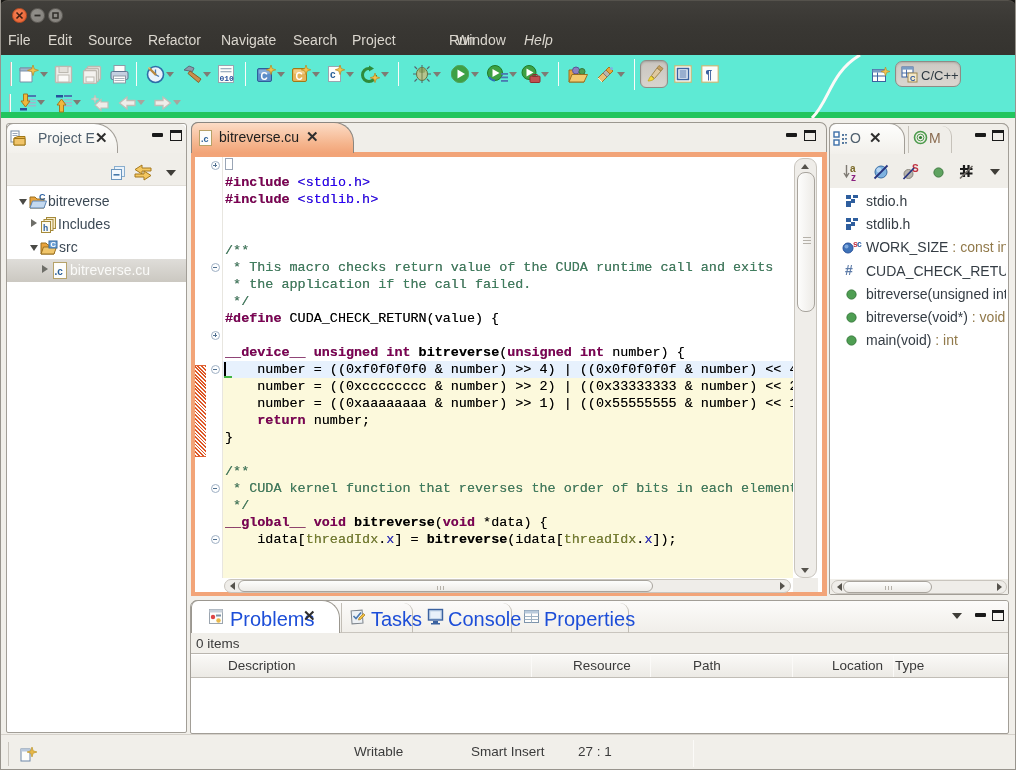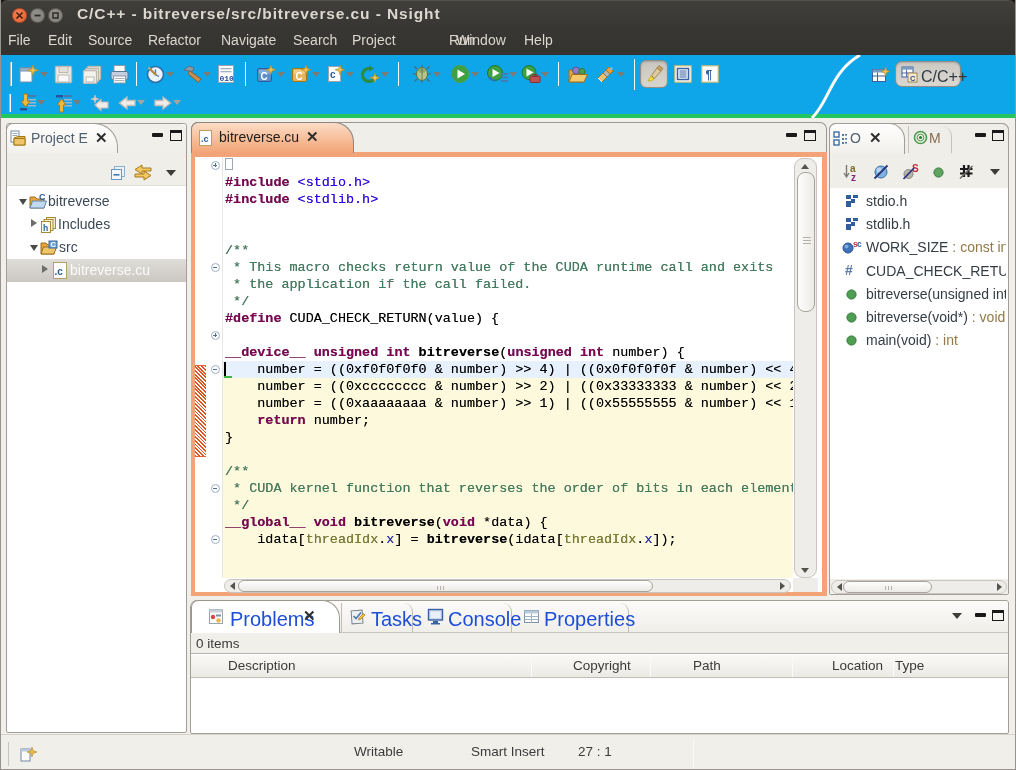--- a/index.html
+++ b/index.html
@@ -9,21 +9,21 @@
 svg { display:block; }
 
 
 #corners { left:0; top:0; width:1016px; height:14px; background:#1A1916; }
 #hdr { left:0; top:0; width:1016px; height:55px; background:linear-gradient(#413F3B,#393733 45%,#35332F); border-radius:8px 8px 0 0; border-top:1px solid #55524C; }
 #hdr .btn { position:absolute; width:15px; height:15px; border-radius:50%; top:7px; }
 #title { left:77px; top:4px; font-size:15.5px; font-weight:bold; color:#DCD8D0; letter-spacing:0.9px; }
 .menu { top:31px; font-size:14px; color:#DBD7CF; }
 
 
-#tbar { left:0; top:55px; width:1016px; height:63px; background:#0ea5e9; border-bottom:4px solid #22c55e; }
+#tbar { left:0; top:55px; width:1016px; height:63px; background:#5eead4; border-bottom:6px solid #22c55e; }
 .tsep { position:absolute; width:1px; background:#CFCBC3; border-right:1px solid #FBFAF8; }
 .dd { position:absolute; width:0; height:0; border-left:4.5px solid transparent; border-right:4.5px solid transparent; border-top:5.5px solid #7E7B74; }
 .ddg { border-top-color:#A8A49C; }
 
 
 .view { background:#FFF; border:1px solid #A29E97; border-radius:3px 3px 2px 2px; }
 .vtab-txt { font-size:14px; color:#51616F; }
 .minmax-min { position:absolute; width:11px; height:4px; background:#1A1A1A; border-radius:1px; }
 .minmax-max { position:absolute; width:12px; height:11px; border:1.5px solid #1A1A1A; border-top:3.5px solid #1A1A1A; background:transparent; }
 .xclose { position:absolute; font-size:15px; font-weight:bold; color:#2E2E2E; font-family:"Liberation Sans",sans-serif; }
@@ -109,31 +109,30 @@
   <div class="btn" style="left:30px; background:radial-gradient(circle at 40% 35%,#92908B,#827F7A); border:1px solid #615E59;">
     <svg width="13" height="13" viewBox="0 0 13 13">
         <path d="M3.5 6.5 L9.5 6.5" stroke="#2F2D29" stroke-width="1.8"></path>
       </svg>
   </div>
   <div class="btn" style="left:48px; background:radial-gradient(circle at 40% 35%,#92908B,#827F7A); border:1px solid #615E59;">
     <svg width="13" height="13" viewBox="0 0 13 13">
         <rect x="4" y="4" width="5" height="5" fill="none" stroke="#2F2D29" stroke-width="1.5"></rect>
       </svg>
   </div>
-  <div id="title" class="abs">C/C++ - bitreverse/src/bitreverse.cu - Nsight</div>
   <div class="menu abs" style="left:8px;">File</div>
   <div class="menu abs" style="left:48px;">Edit</div>
   <div class="menu abs" style="left:88px;">Source</div>
   <div class="menu abs" style="left:148px;">Refactor</div>
   <div class="menu abs" style="left:221px;">Navigate</div>
   <div class="menu abs" style="left:293px;">Search</div>
   <div class="menu abs" style="left:352px;">Project</div>
   <div class="menu abs" style="left:417px;margin-left:32px;">Run</div>
   <div class="menu abs" style="left:456px;">Window</div>
-  <div class="menu abs" style="left:524px;">Help</div>
+  <div class="menu abs" style="left:524px;font-style:italic;">Help</div>
 </div>
 
 <div id="tbar" class="abs">
   <div class="abs" style="left:10px; top:7px; width:2px; height:24px; border-left:1px solid #BEBAB2; border-right:1px solid #FBFAF8;"></div>
 <div class="abs" style="left:9px; top:39px; width:2px; height:18px; border-left:1px solid #BEBAB2; border-right:1px solid #FBFAF8;"></div>
 <div class="tsep" style="left:136px; top:7px; height:24px;"></div>
 <div class="tsep" style="left:245px; top:7px; height:24px;"></div>
 <div class="tsep" style="left:398px; top:7px; height:24px;"></div>
 <div class="tsep" style="left:558px; top:7px; height:24px;"></div>
 <div class="tsep" style="left:634px; top:4px; height:31px;"></div>
@@ -276,21 +275,21 @@
 <path d="M14.5 1 L15.6 4.4 L19 5.5 L15.6 6.6 L14.5 10 L13.4 6.6 L10 5.5 L13.4 4.4 Z" fill="#F2C14E" stroke="#B8891F" stroke-width="0.6"></path>
 </svg>
 <div class="abs" style="left:895px; top:6px; width:66px; height:26px; background:linear-gradient(#CDC9C3,#DAD6D0); border:1px solid #8F8B85; border-radius:7px; box-shadow:inset 0 1px 2px rgba(0,0,0,0.15);">
 <svg style="position:absolute; left:5px; top:4px;" width="17" height="17" viewBox="0 0 17 17">
 <rect x="1" y="1" width="11" height="10" fill="#FDFDFB" stroke="#3B62A0"></rect>
 <rect x="1" y="1" width="11" height="2.6" fill="#7A9CC4"></rect>
 <path d="M5.5 3.6 L5.5 11 M1 7 L12 7" stroke="#3B62A0" stroke-width="0.9"></path>
 <rect x="7" y="7" width="9" height="9" fill="#F4E9C8" stroke="#A08850"></rect>
 <text x="9" y="14.5" font-size="7.5" font-weight="bold" fill="#27519B" font-family="Liberation Sans">C</text>
 </svg>
-<div style="position:absolute; left:25px; top:5.5px; font-size:16px; color:#2F3A42;">C/C++</div>
+<div style="position:absolute; left:25px; top:5.5px; font-size:13px; color:#2F3A42;">C/C++</div>
 </div>
 <svg class="abs" style="left:19px; top:38px;" width="18" height="20" viewBox="0 0 18 20">
 <rect x="9" y="2" width="8" height="2" fill="#4A78B0"></rect>
       <rect x="9" y="6" width="8" height="1.5" fill="#9FB6CC"></rect>
 <rect x="9" y="9" width="8" height="1.5" fill="#9FB6CC"></rect>
       <rect x="9" y="12" width="8" height="1.5" fill="#9FB6CC"></rect>
 <rect x="1" y="15" width="7" height="2.5" fill="#27519B"></rect>
 <path d="M4.5 1 L8.5 1 L8.5 8 L11 8 L6.5 14 L2 8 L4.5 8 Z" fill="#F0B83C" stroke="#A5791E" stroke-width="1"></path>
 </svg>
 <div class="dd " style="left:37px; top:45px;"></div>
@@ -321,21 +320,21 @@
 <div class="abs" style="left:7px; top:124px; width:179px; height:29px; background:#F1EFEA; border-radius:6px 6px 0 0;"></div>
 <div id="pex-tab" class="abs"></div>
 <div id="pex-head" class="abs"></div>
 <svg class="abs" style="left:10px; top:130px;" width="17" height="17" viewBox="0 0 17 17">
   <rect x="1" y="1" width="8" height="11" fill="#FFF" stroke="#7A8DA5"></rect>
   <rect x="2.5" y="3" width="5" height="1" fill="#9AA8BA"></rect>
     <rect x="2.5" y="5" width="5" height="1" fill="#9AA8BA"></rect>
   <path d="M4 8 L8 6.5 L15 6.5 L15 15 L4 15 Z" fill="#E9B44C" stroke="#A07818"></path>
   <path d="M4 8.5 L15 8.5 L15 15 L4 15 Z" fill="#F0C46A" stroke="#A07818"></path>
 </svg>
-<div class="abs vtab-txt" style="left:31px; top:130px;">Project E</div>
+<div class="abs vtab-txt" style="left:38px; top:130px;">Project E</div>
 <div class="xclose" style="left:95px; top:129px;">✕</div>
 <div class="minmax-min" style="left:152px; top:133px;"></div>
 <div class="minmax-max" style="left:170px; top:130px;"></div>
 
 <svg class="abs" style="left:110px; top:165px;" width="16" height="16" viewBox="0 0 16 16">
   <rect x="4.5" y="1.5" width="10" height="10" fill="#EAF2FA" stroke="#89AECE"></rect>
   <rect x="1.5" y="4.5" width="10" height="10" fill="#F2F8FD" stroke="#6B96BE"></rect>
   <rect x="3.5" y="9" width="6" height="1.6" fill="#4478AA"></rect>
 </svg>
 <svg class="abs" style="left:134px; top:164px;" width="18" height="17" viewBox="0 0 18 17">
@@ -613,21 +612,21 @@
   <path d="M1.5 8.5 L15.5 8.5 M1.5 11.5 L15.5 11.5 M8.5 5.5 L8.5 14.5" stroke="#9FB2C4" stroke-width="1"></path>
 </svg>
 <div class="btab-lbl" style="left:544px;">Properties</div>
 <div class="abs" style="left:952px; top:613px; width:0; height:0; border-left:5.5px solid transparent; border-right:5.5px solid transparent; border-top:6.5px solid #3F3D38;"></div>
 <div class="minmax-min" style="left:975px; top:613px;"></div>
 <div class="minmax-max" style="left:992px; top:610px;"></div>
 
 <div id="zero-items" class="abs">0 items</div>
 <div id="thead" class="abs"></div>
 <div class="th" style="left:203px; top:658px;">Description</div>
-<div class="th" style="left:548px; top:658px;">Copyright</div>
+<div class="th" style="left:548px; top:658px;">Resource</div>
 <div class="th" style="left:668px; top:658px;">Path</div>
 <div class="th" style="left:807px; top:658px;">Location</div>
 <div class="th" style="left:870px; top:658px;">Type</div>
 <div class="thsep" style="left:531px;"></div>
 <div class="thsep" style="left:650px;"></div>
 <div class="thsep" style="left:792px;"></div>
 <div class="thsep" style="left:893px;"></div>
 
 <div id="sbar" class="abs">
   <div class="abs" style="left:8px; top:7px; width:1px; height:24px; background:#C9C5BE;"></div>

